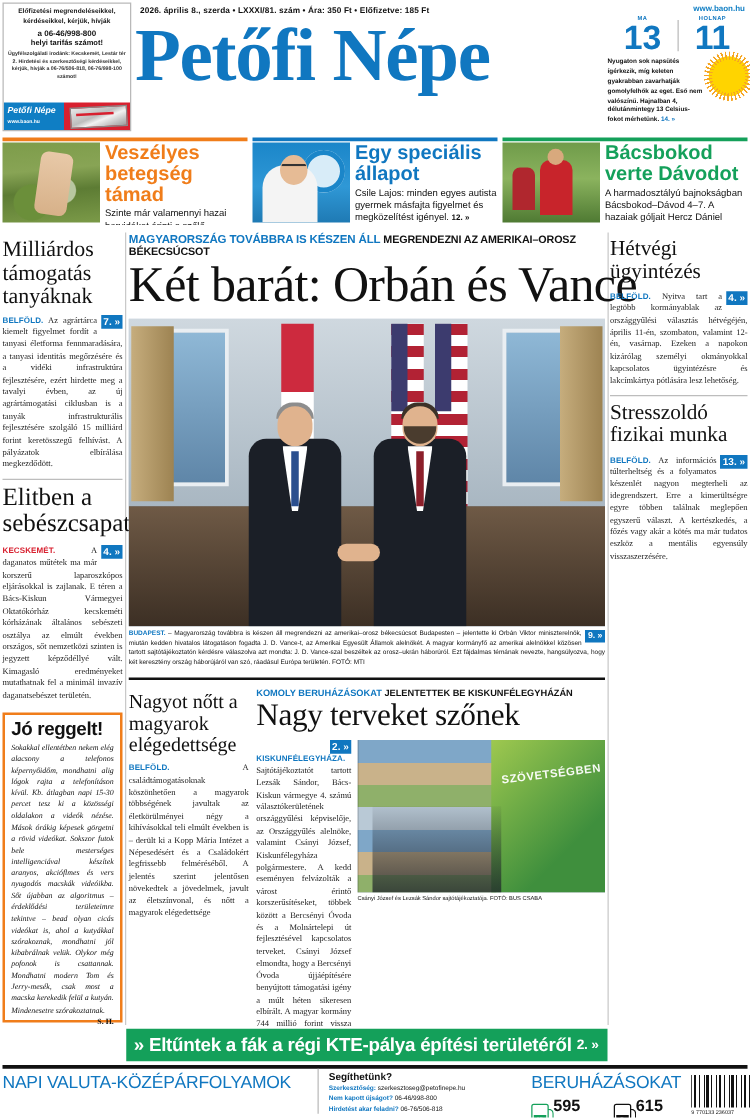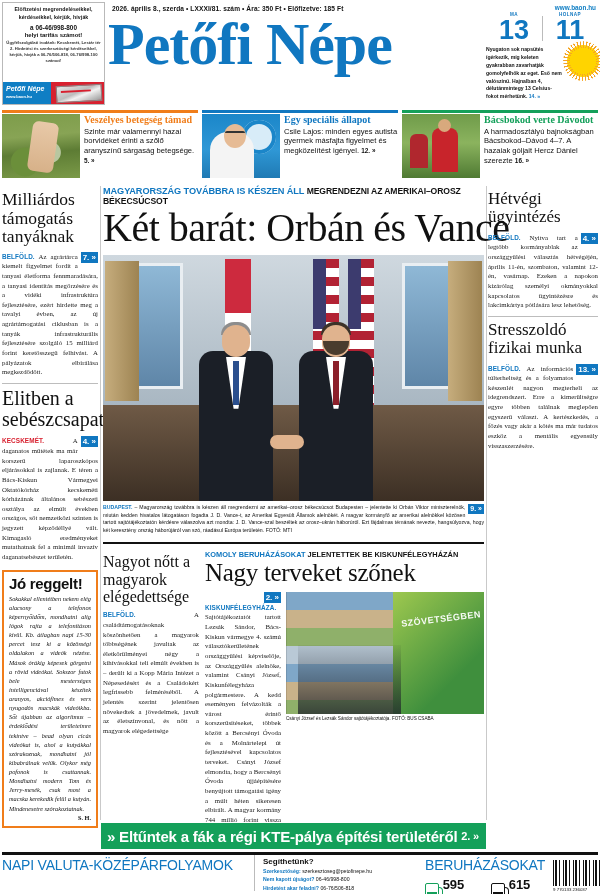--- a/index.html
+++ b/index.html
@@ -76,21 +76,21 @@
             mask:radial-gradient(circle, transparent 13px, #000 13.5px);
   }
 
   
   .teasers{position:absolute;left:2px;top:110px;right:2px;height:72px;display:flex;gap:4px;}
   .teaser{flex:1;position:relative;padding-top:4px;}
   .teaser .rule{position:absolute;left:0;top:0;right:0;height:3px;}
   .teaser .inner{display:flex;height:66px;}
   .t-photo{width:78px;height:64px;flex:none;overflow:hidden;position:relative;}
   .t-txt{padding-left:4px;flex:1;overflow:hidden;}
-  .t-head{font-size:10px;font-weight:bold;line-height:1.05;margin:1px 0 1px 0;font-family:Liberation Serif, serif;}
+  .t-head{font-size:16px;font-weight:bold;line-height:1.05;margin:1px 0 1px 0;}
   .t-body{font-size:7.6px;line-height:1.28;color:#111;}
   .t-pg{font-size:6.4px;font-weight:bold;}
 
   
   .ph-vine{background:
      radial-gradient(circle at 30% 75%, #6b8f3a 0 14px, rgba(0,0,0,0) 15px),
      radial-gradient(circle at 62% 60%, #b8c7a0 0 10px, rgba(0,0,0,0) 11px),
      linear-gradient(175deg,#7d9c4a 0%, #88a455 35%, #5d7c34 60%, #7b9a48 100%);}
   .ph-vine:after{content:"";position:absolute;left:28px;top:8px;width:26px;height:50px;
      background:linear-gradient(180deg,#e8c9a8,#d7b189);border-radius:6px;transform:rotate(8deg);}
@@ -128,21 +128,21 @@
   .kicker{font-family:"Liberation Sans",sans-serif;font-weight:bold;font-size:6.4px;color:#1077c0;letter-spacing:.1px;}
   .kicker.red{color:#d8202f;}
   .pgbadge{
     display:inline-block;background:#1077c0;color:#fff;font-family:"Liberation Sans",sans-serif;
     font-weight:bold;font-size:8px;padding:0 2px;line-height:11px;float:right;margin-left:3px;
   }
   .hr-thick{height:2.5px;background:#111;margin:7px 0 3px 0;}
   .hr-thin{height:1px;background:#bdbdbd;margin:6px 0 4px 0;}
 
   
-  .jorg{border:2px solid #f07d1a;box-sizing:border-box;padding:4px 5px 13px 5px;margin-top:8px;}
+  .jorg{border:2px solid #f07d1a;box-sizing:border-box;padding:4px 5px 3px 5px;margin-top:8px;}
   .jorg h3{
     margin:0 0 3px 0;font-family:"Liberation Sans",sans-serif;
     font-size:15px;font-weight:bold;line-height:1;color:#111;letter-spacing:-.3px;
   }
   .jorg p{margin:0;font-family:"Liberation Serif",serif;font-style:italic;font-size:6.3px;line-height:1.45;text-align:justify;}
   .sig{font-weight:bold;font-style:normal;float:right;font-size:6.3px;}
 
   
   .centercol{position:absolute;left:101px;top:0;right:114px;}
   .eyebrow{font-size:9.2px;font-weight:bold;letter-spacing:-.1px;margin-bottom:2px;}

